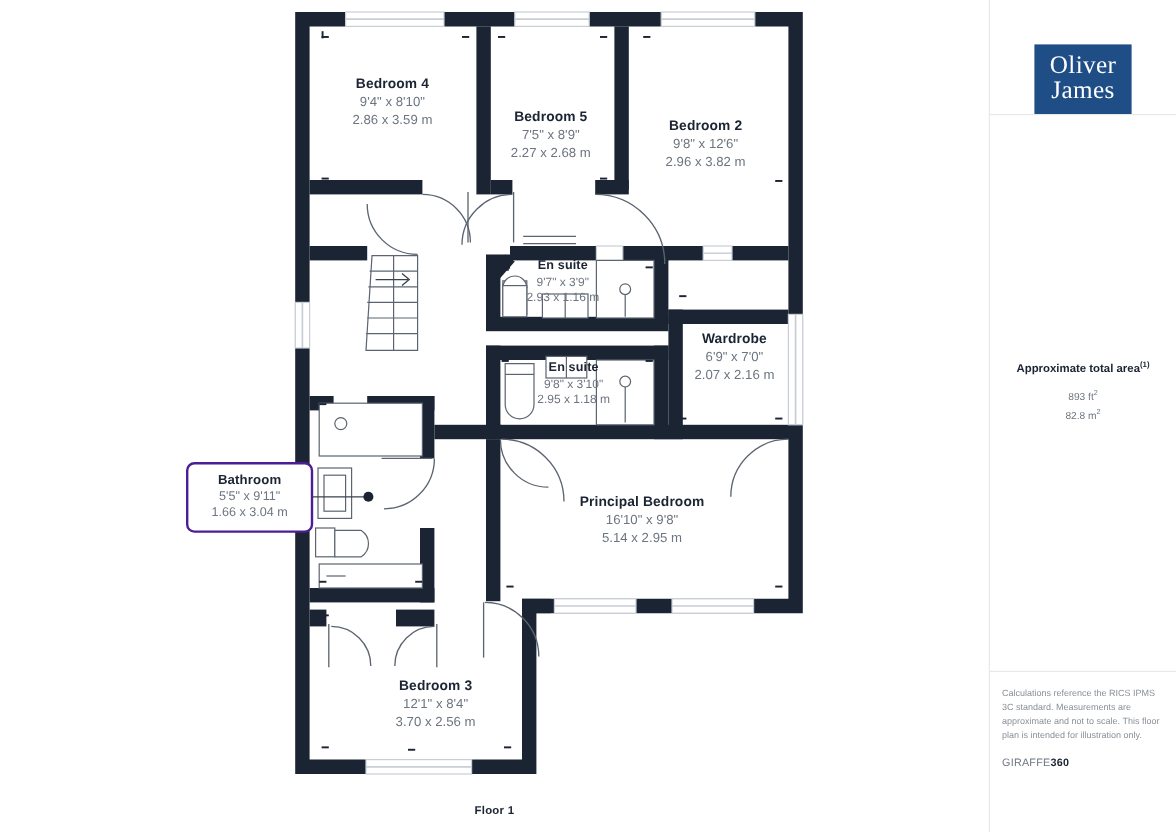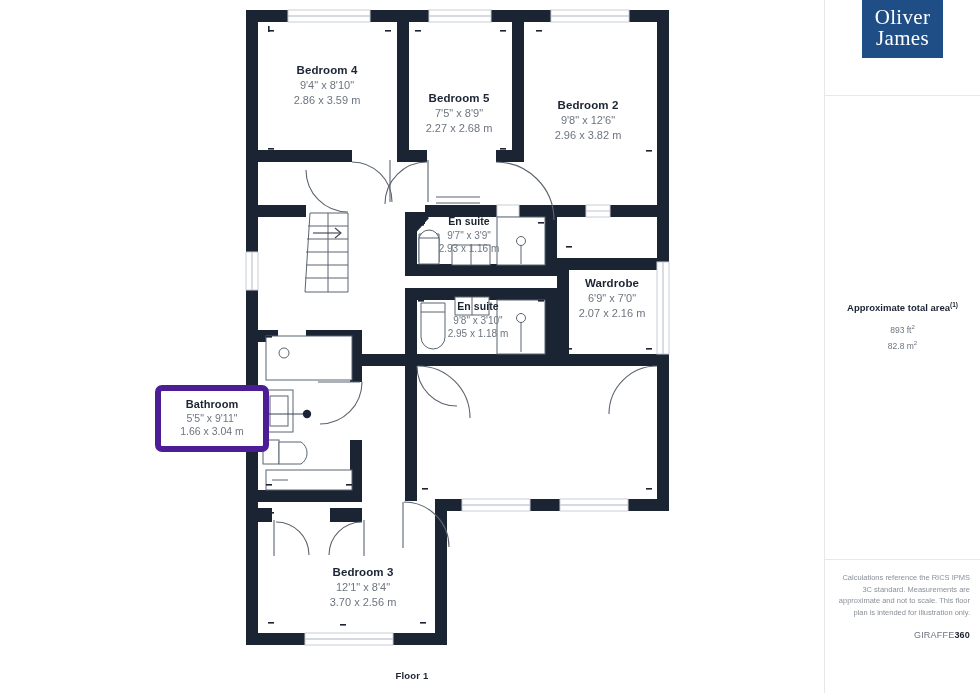--- a/index.html
+++ b/index.html
@@ -50,21 +50,21 @@
   }
   .room-label.small .room-name { font-size: 10.5px; }
   .room-label.small .room-dim  { font-size: 10px; }
 
   
   #bathroom-callout {
     position: absolute;
     left: 155px; top: 385px;
     width: 88px;
     padding: 6px 7px 7px;
-    border: 6px solid #4c1d95;
+    border: 2px solid #4c1d95;
     border-radius: 7px;
     background: #ffffff;
     text-align: center;
     line-height: 1.32;
   }
   #bathroom-callout .room-name { font-size: 11px; }
   #bathroom-callout .room-dim  { font-size: 10.5px; }
 
   #floor-label {
     position: absolute;
@@ -82,21 +82,21 @@
     position: absolute;
     left: 824px; top: 0;
     width: 156px; height: 693px;
     border-left: 1px solid #e6e8ea;
     box-sizing: border-box;
     background: #ffffff;
   }
   .sb-sec { border-bottom: 1px solid #e6e8ea; box-sizing: border-box; }
   #sb-logo-sec {
     height: 96px;
-    display: flex; align-items: flex-start; justify-content: center;
+    display: flex; align-items: flex-end; justify-content: center;
   }
   #logo-box {
     background: #1f4e87;
     padding: 7px 13px 9px;
     text-align: center;
     line-height: 1.0;
   }
   #logo-box div {
     font-family: "Liberation Serif", serif;
     color: #ffffff;
@@ -126,21 +126,21 @@
   #note-text {
     font-size: 7.5px;
     color: #8a9099;
     text-align: center;
     line-height: 1.4;
   }
   #sb-disclaimer-sec {
     height: 85px;
     padding: 12px 10px 0;
     box-sizing: border-box;
-    text-align: right;
+    text-align: left;
     border-bottom: none;
   }
   #disclaimer-text {
     font-size: 7.5px;
     color: #8a9099;
     line-height: 1.55;
   }
   #giraffe {
     margin-top: 11px;
     font-size: 9px;
@@ -387,20 +387,25 @@
       <div class="room-dim">9'8" x 3'10"</div>
       <div class="room-dim">2.95 x 1.18 m</div>
     </div>
 
     <div class="room-label" style="left:612px; top:276px;">
       <div class="room-name">Wardrobe</div>
       <div class="room-dim">6'9" x 7'0"</div>
       <div class="room-dim">2.07 x 2.16 m</div>
     </div>
 
+    <div class="room-label" style="left:535px; top:412px;">
+      <div class="room-name">Principal Bedroom</div>
+      <div class="room-dim">16'10" x 9'8"</div>
+      <div class="room-dim">5.14 x 2.95 m</div>
+    </div>
 
     <div class="room-label" style="left:363px; top:565px;">
       <div class="room-name">Bedroom 3</div>
       <div class="room-dim">12'1" x 8'4"</div>
       <div class="room-dim">3.70 x 2.56 m</div>
     </div>
 
     <div id="bathroom-callout">
       <div class="room-name">Bathroom</div>
       <div class="room-dim">5'5" x 9'11"</div>

